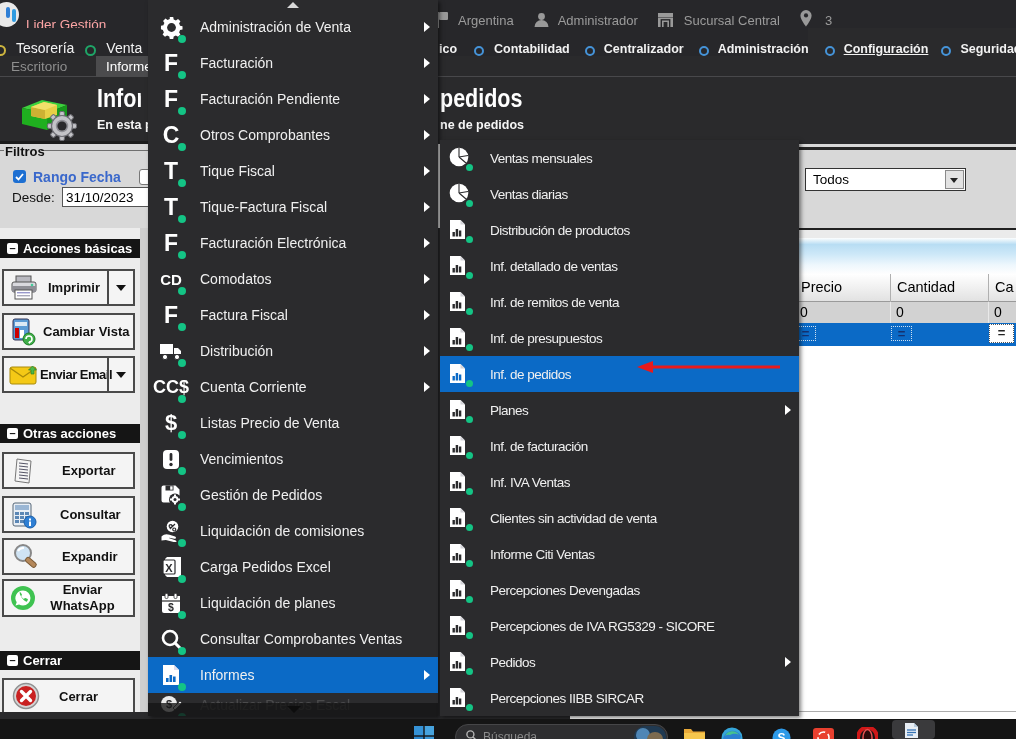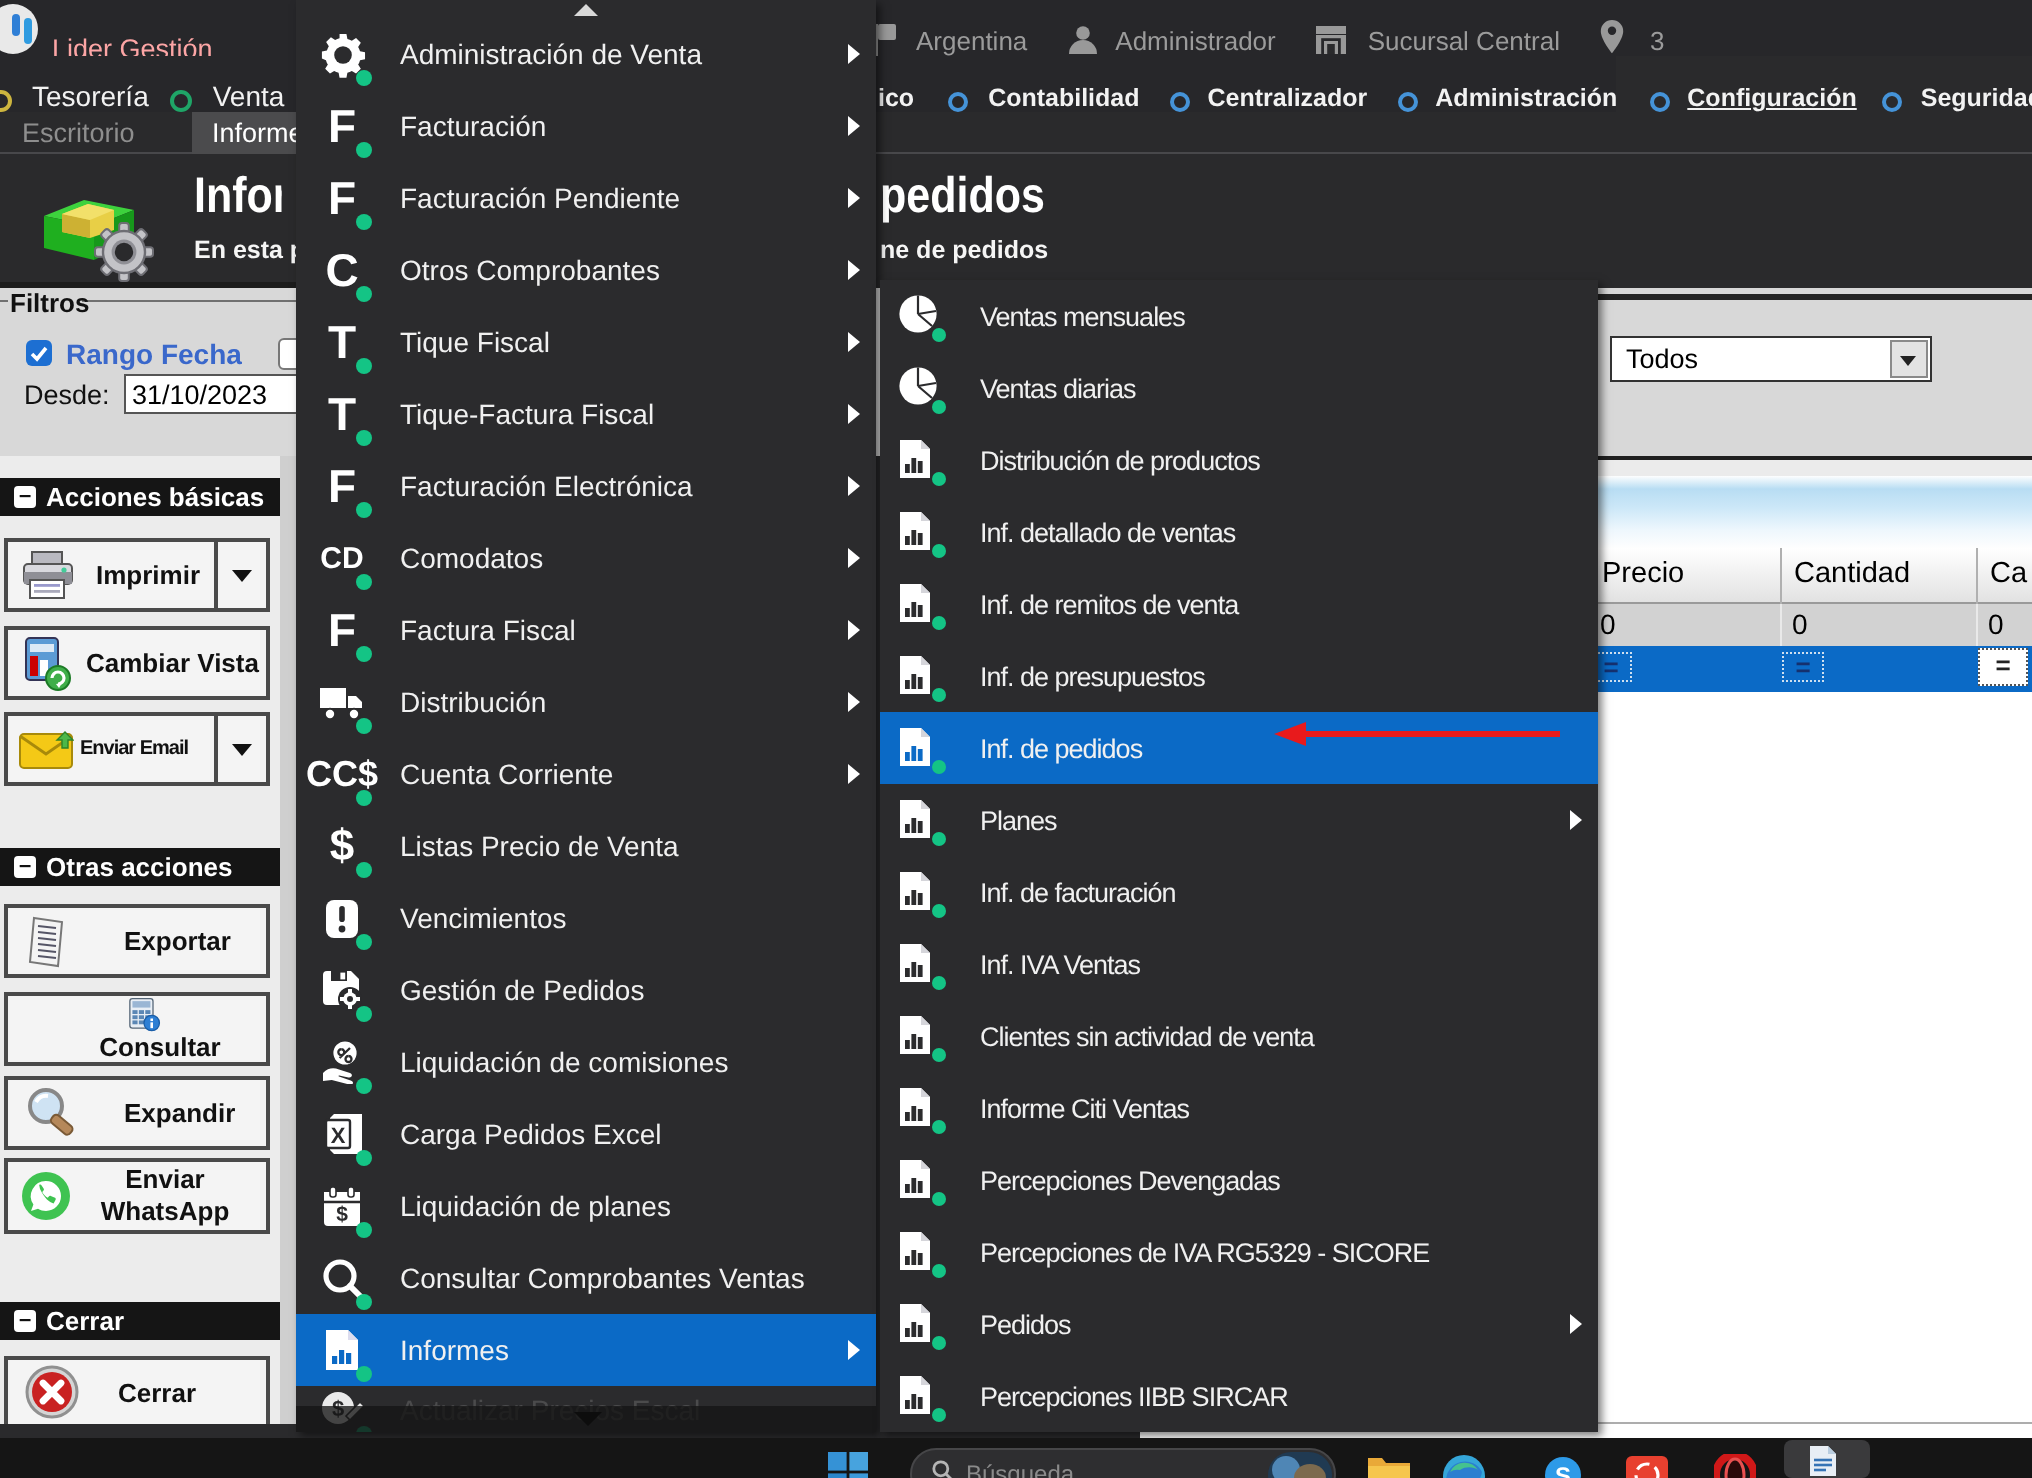--- a/index.html
+++ b/index.html
@@ -193,41 +193,41 @@
         <path d="M19.5 26 l-1.5 -2 l3 -0.5 z" fill="#fff"></path>
       </svg>
     <span style="margin-left:7px;">Cambiar Vista</span>
   </div>
   <div class="sbtn" style="top:128px;height:37px;">
     <svg width="28" height="20" viewBox="0 0 28 20" style="margin-left:5px;">
         <rect x="1" y="2" width="26" height="17" rx="2" fill="#f4c916" stroke="#a88a0a" stroke-width="1"></rect>
         <path d="M1 3 L14 12 L27 3" stroke="#a88a0a" stroke-width="1.4" fill="none"></path>
         <path d="M22 8 v-4 h-2.5 l4 -4 4 4 h-2.5 v4 z" fill="#4db848" stroke="#2e8329" stroke-width="0.7" transform="translate(0,1)"></path>
       </svg>
-    <span style="margin-left:3px;font-size:10px;letter-spacing:-.5px;">Enviar Email</span>
+    <span style="margin-left:3px;font-size:13px;letter-spacing:-.5px;">Enviar Email</span>
     <div class="abs" style="right:0;top:0;width:24px;height:33px;border-left:2px solid #4a4a4a;"></div>
     <div class="abs" style="right:7px;top:14px;width:0;height:0;border-top:6px solid #111;border-left:5px solid transparent;border-right:5px solid transparent;"></div>
   </div>
 
   <div class="sbhdr" style="top:196px;"><span class="minus">–</span>Otras acciones</div>
   <div class="sbtn" style="top:224px;height:37px;">
     <svg width="24" height="28" viewBox="0 0 24 28" style="margin-left:8px;">
         <path d="M5 2 L19 4 L17 26 L3 24 Z" fill="#f4f4f4" stroke="#777" stroke-width="1"></path>
         <g stroke="#556" stroke-width="1">
           <line x1="7" y1="6" x2="16" y2="7"></line>
           <line x1="7" y1="9" x2="16" y2="10"></line>
           <line x1="7" y1="12" x2="16" y2="13"></line>
           <line x1="7" y1="15" x2="16" y2="16"></line>
           <line x1="7" y1="18" x2="16" y2="19"></line>
           <line x1="7" y1="21" x2="16" y2="22"></line>
         </g>
       </svg>
     <span style="margin-left:26px;">Exportar</span>
   </div>
-  <div class="sbtn" style="top:268px;height:37px;flex-direction:column;">
+  <div class="sbtn" style="top:268px;height:37px;">
     <svg width="26" height="28" viewBox="0 0 26 28" style="margin-left:7px;">
         <rect x="2" y="2" width="18" height="23" rx="2" fill="#e8eef5" stroke="#567" stroke-width="1"></rect>
         <rect x="4" y="4" width="14" height="5" fill="#9ab6d4"></rect>
         <g fill="#5b87b5">
           <rect x="4" y="11" width="4" height="3"></rect>
           <rect x="9" y="11" width="4" height="3"></rect>
           <rect x="14" y="11" width="4" height="3"></rect>
           <rect x="4" y="15" width="4" height="3"></rect>
           <rect x="9" y="15" width="4" height="3"></rect>
           <rect x="14" y="15" width="4" height="3"></rect>

